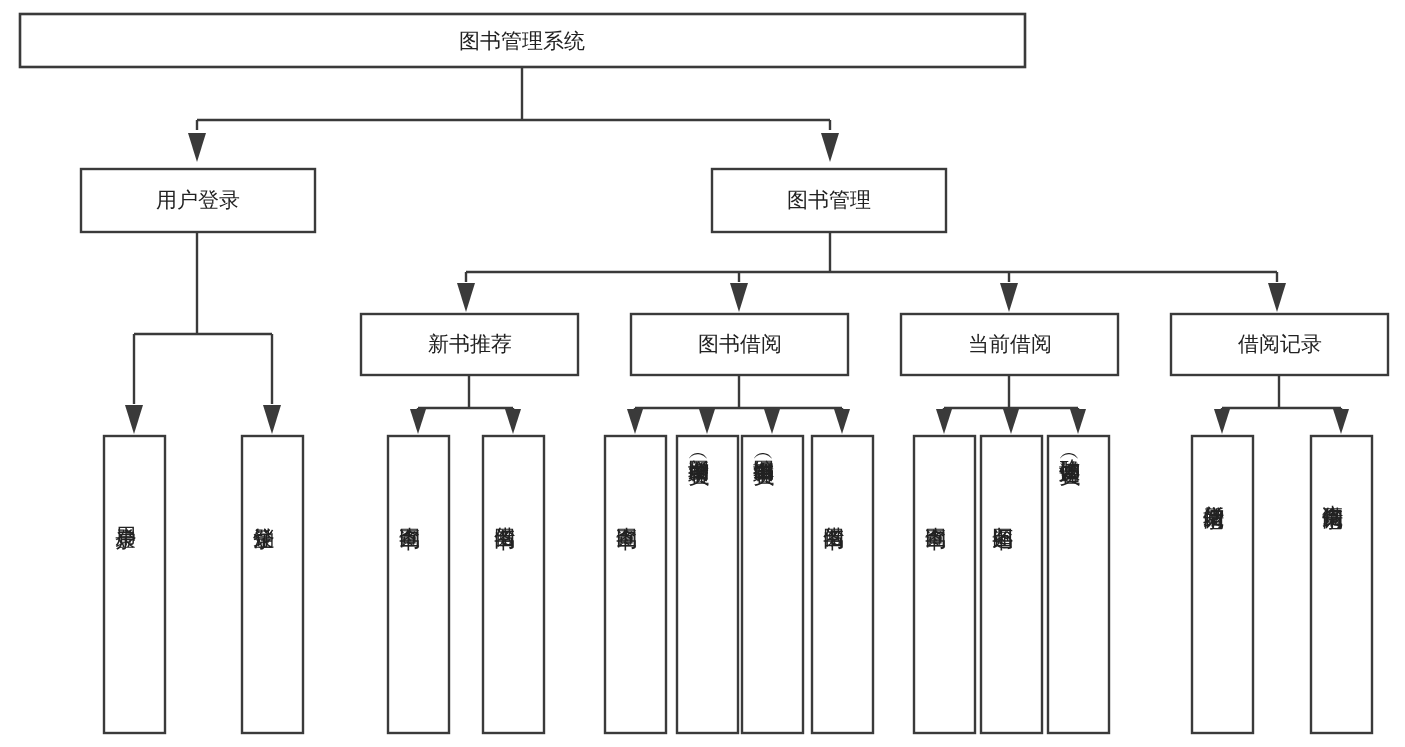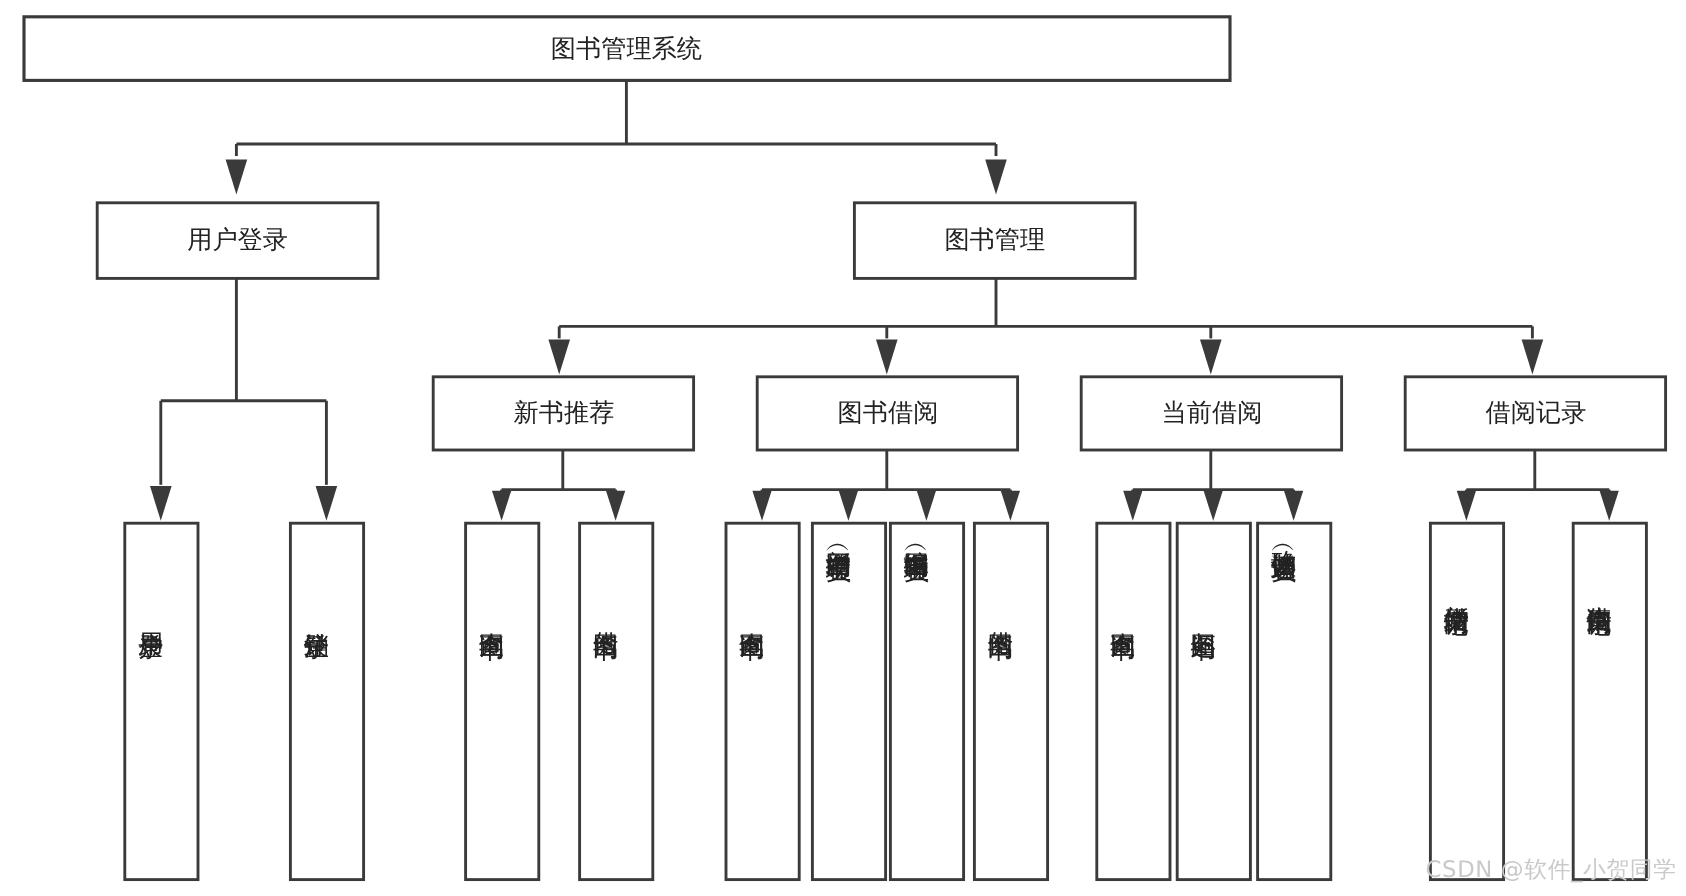--- a/index.html
+++ b/index.html
@@ -237,15 +237,14 @@
   <div class="vlabel" style="left:924px; top:510px; height:220px;">查询图书</div>
 
   <div class="vlabel" style="left:991px; top:510px; height:220px;">归还图书</div>
 
   <div class="vlabel" style="left:1058px; top:442px; height:290px;">确认归还（管理员）</div>
 
   <div class="vlabel" style="left:1202px; top:488px; height:244px;">新增借阅记录</div>
 
   <div class="vlabel" style="left:1321px; top:488px; height:244px;">查询借阅记录</div>
 
-  <div class="watermark" style="left:1188px; top:712px;">CSDN @软件_小贺同学</div>
 
 </div>
 
 </body></html>

